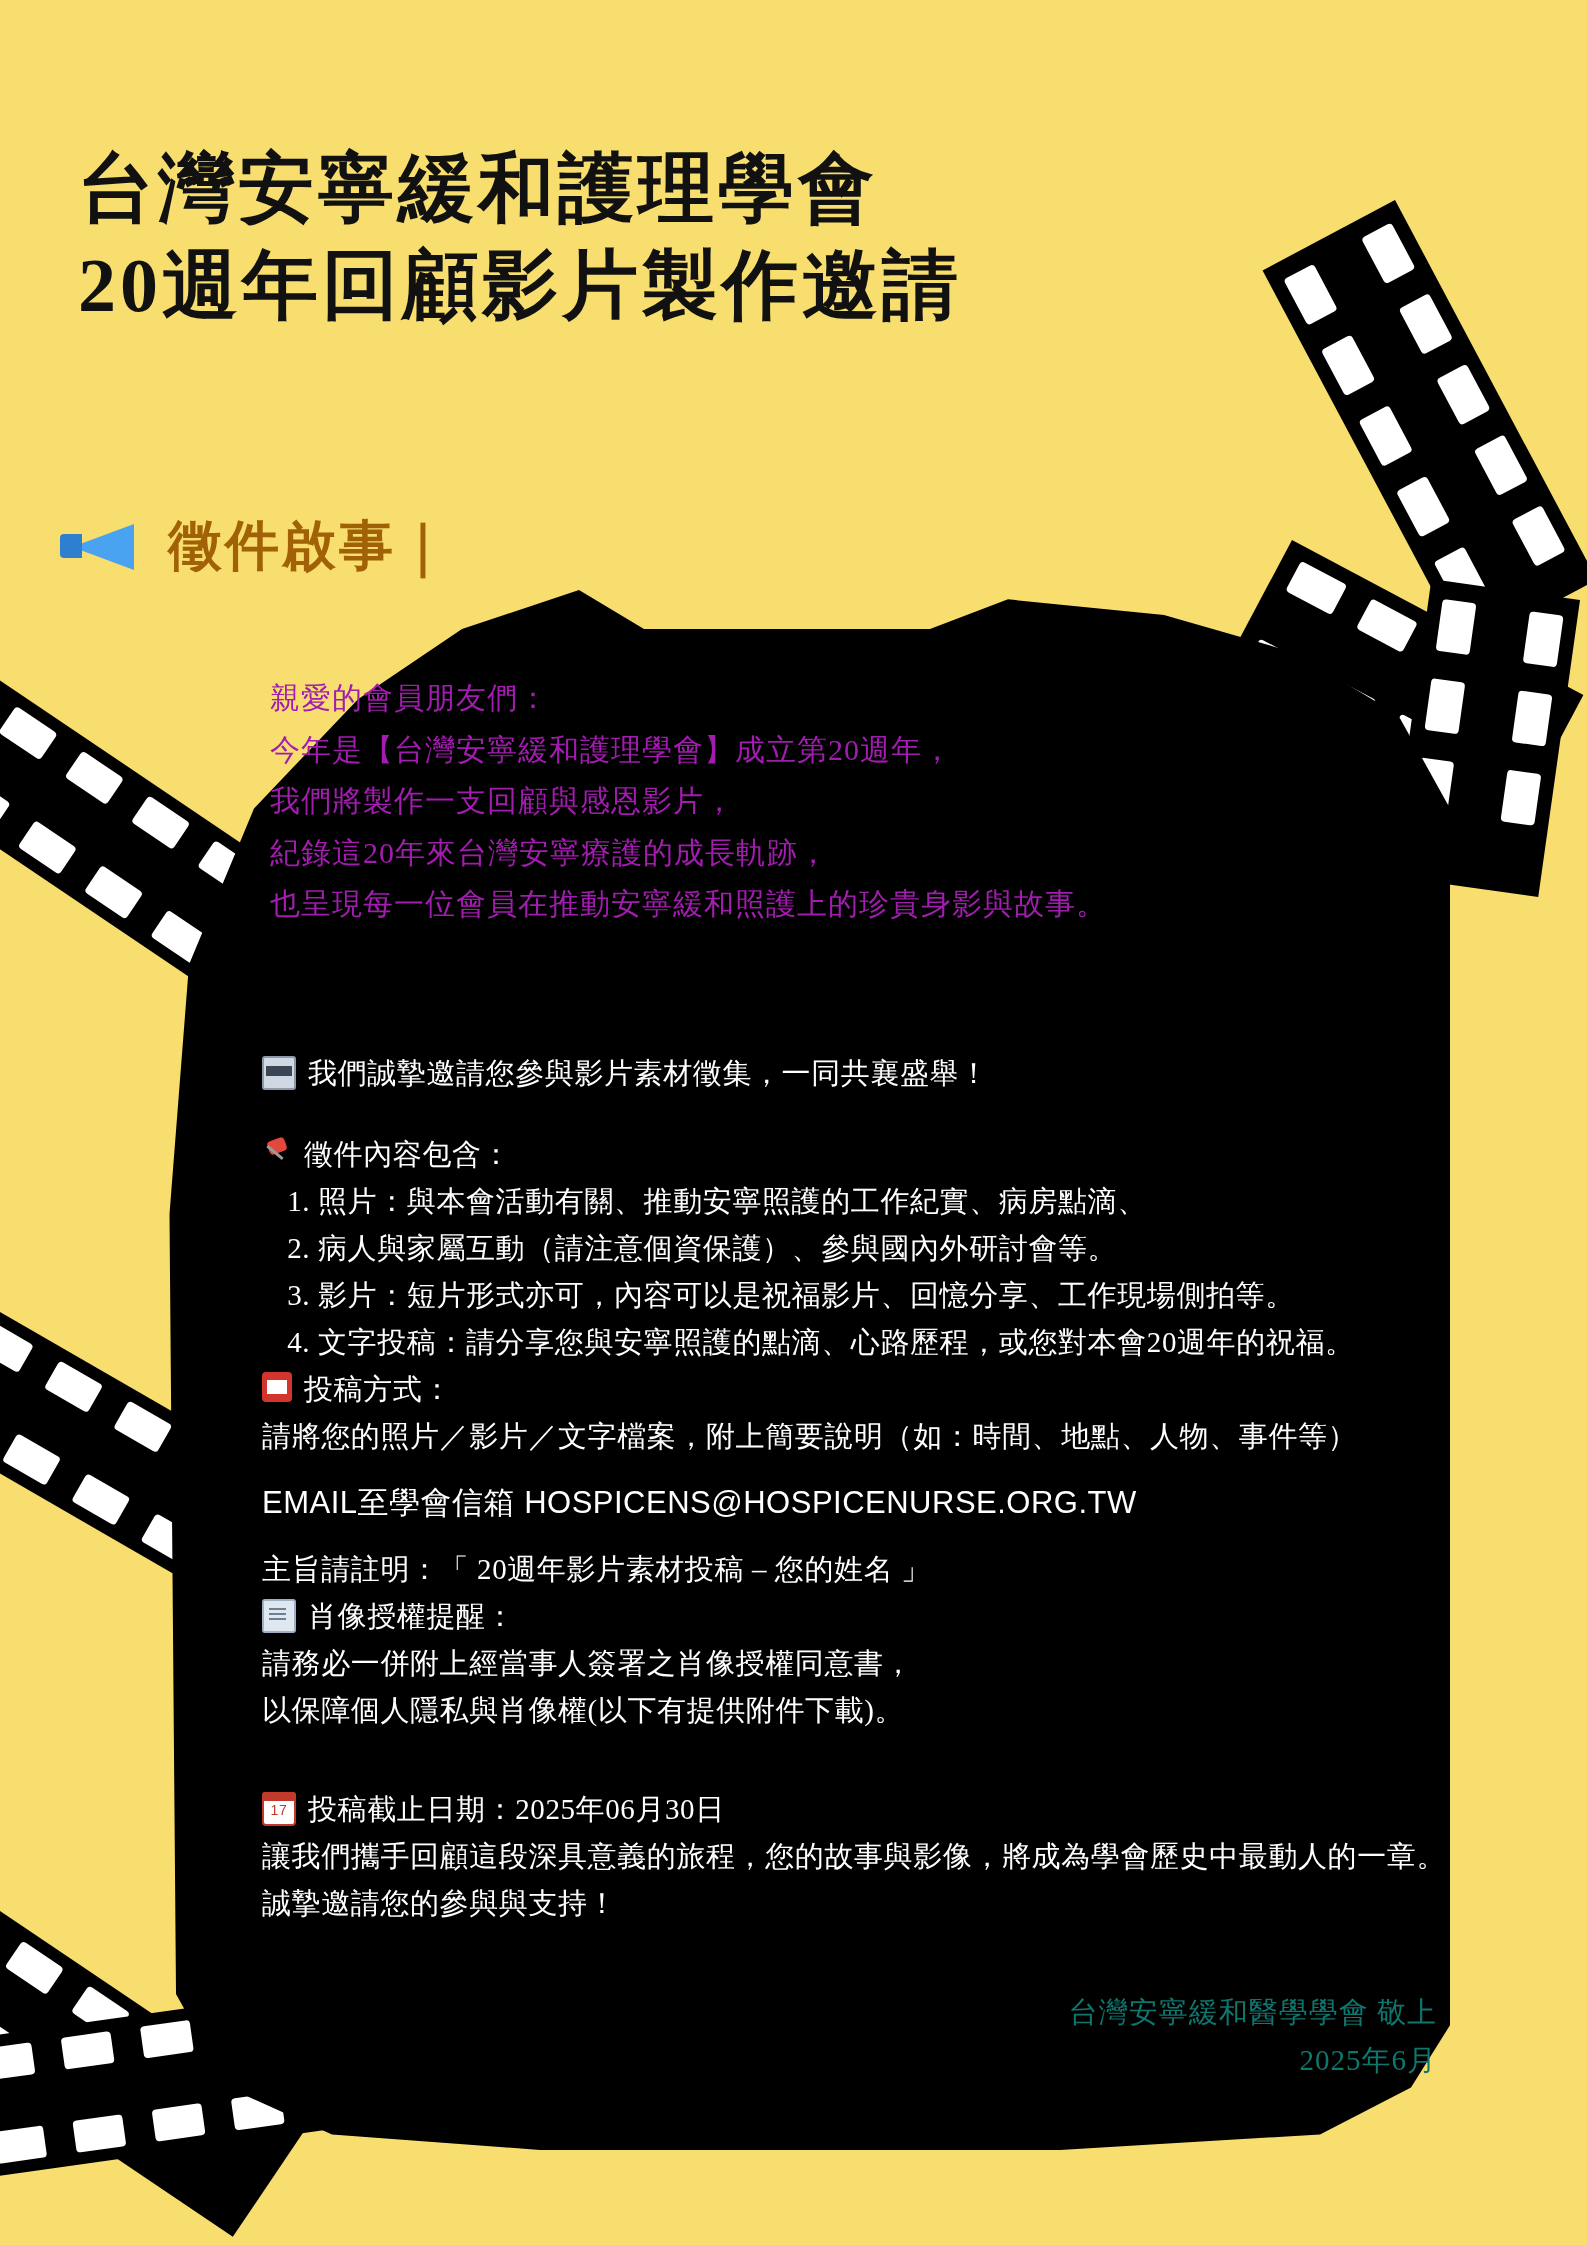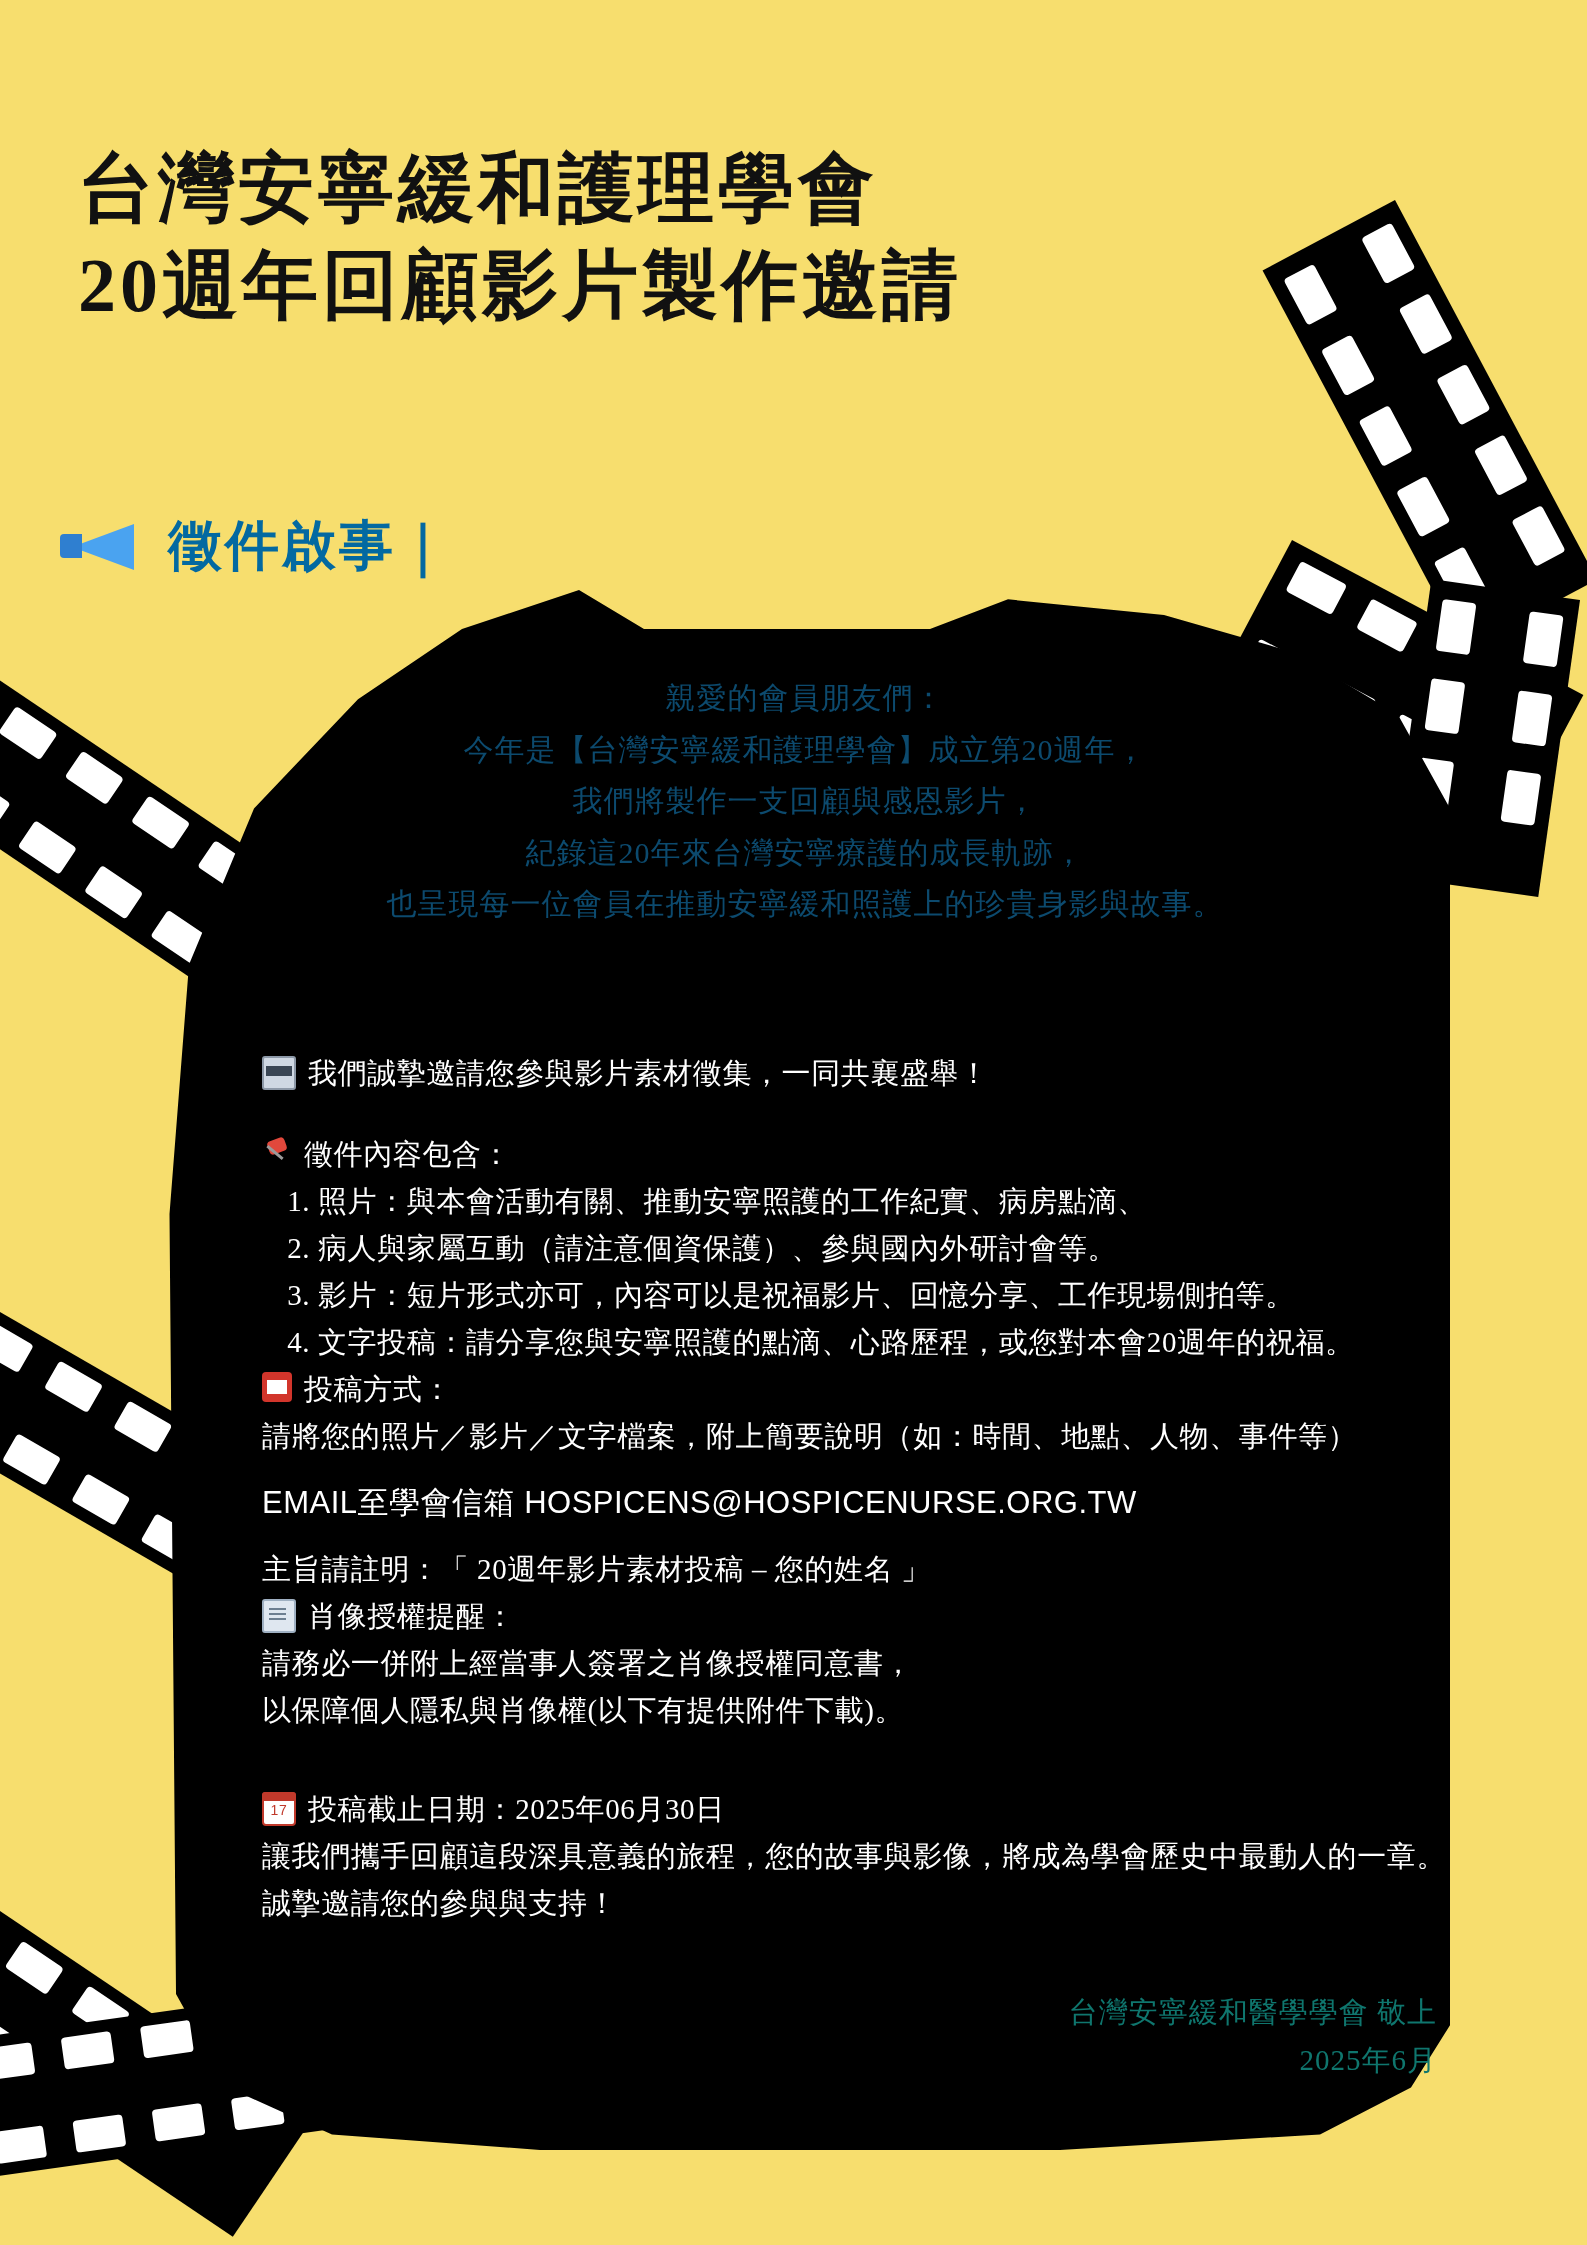--- a/index.html
+++ b/index.html
@@ -132,32 +132,32 @@
     position: absolute;
     left: 0px; top: 14px;
     width: 22px; height: 24px;
     background: #2f7fd0;
     border-radius: 4px 0 0 4px;
   }
   .subtitle-text {
     font-family: "Liberation Serif", "DejaVu Serif", serif;
     font-size: 54px;
     font-weight: 700;
-    color: #0369a1;
+    color: #a16207;
     letter-spacing: 3px;
   }
 
   
   .intro {
     position: absolute;
     left: 270px;
     top: 672px;
     width: 1070px;
-    text-align: center;
-    color: #0c4a6e;
+    text-align: left;
+    color: #a21caf;
     font-family: "Liberation Serif", "DejaVu Serif", serif;
     font-size: 30px;
     line-height: 1.72;
     letter-spacing: 1px;
     z-index: 6;
   }
   .intro div { white-space: nowrap; }
 
   .content {
     position: absolute;

